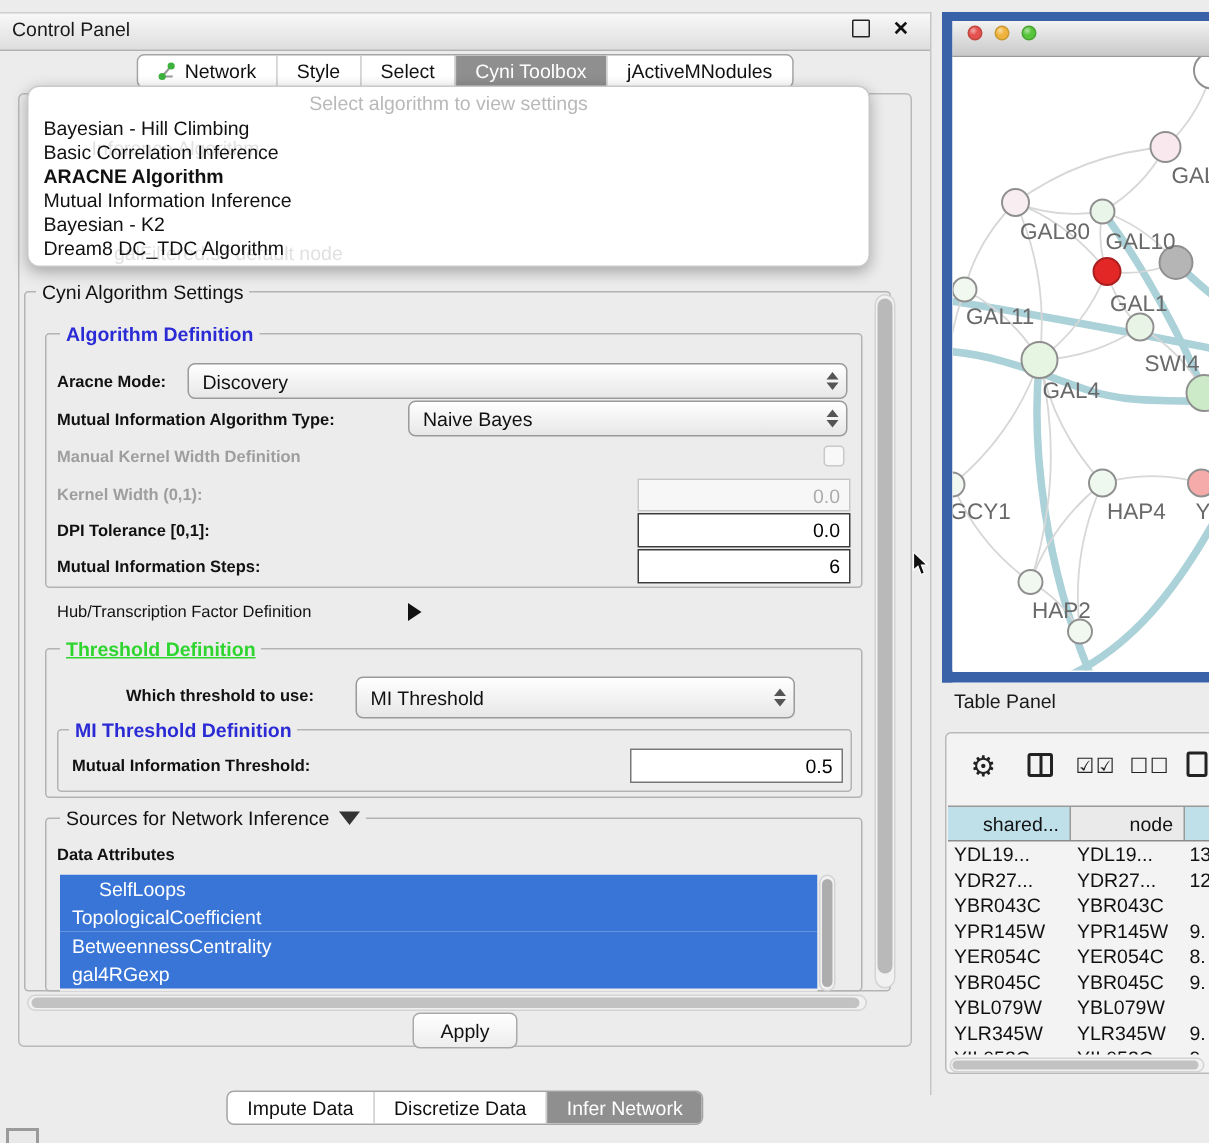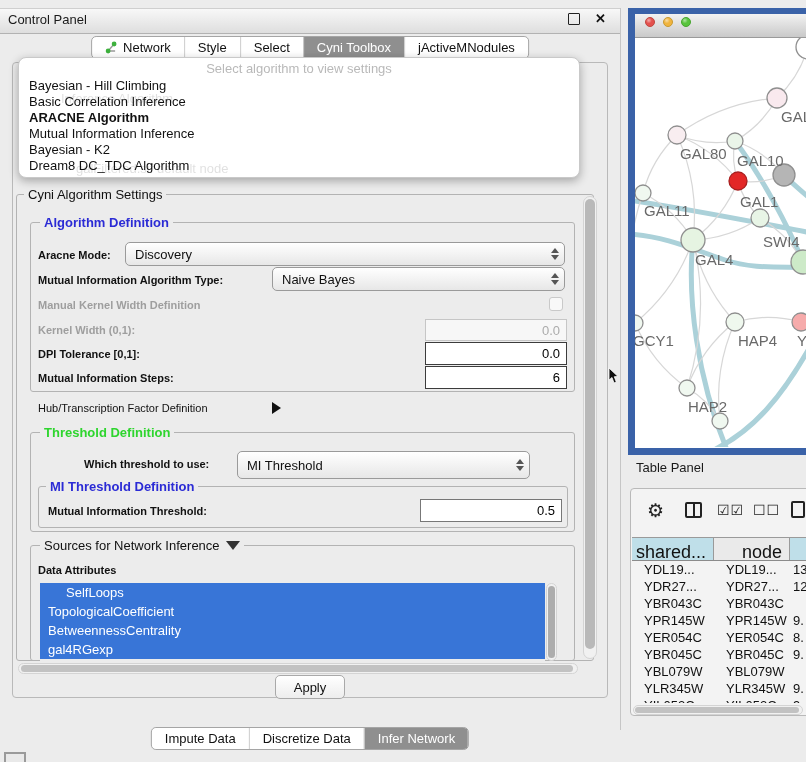--- a/index.html
+++ b/index.html
@@ -53,24 +53,24 @@
   .net-canvas{position:relative;width:171px;height:409px;overflow:hidden;background:#fff;}
   
   .tp-title{position:absolute;left:636px;top:460px;font-size:13px;color:#1a1a1a;}
   .tp-card{position:absolute;left:630px;top:488px;width:200px;height:228px;background:#f3f3f3;border:1px solid #b9b9b9;border-radius:4px;box-sizing:border-box;}
   .tp-toolbar{position:absolute;left:0;top:0;width:176px;height:46px;}
   .tbi{position:absolute;cursor:pointer;color:#222;}
   .cols-icon{width:17px;height:16px;border:2px solid #222;border-radius:2px;box-sizing:border-box;}
   .cols-icon:before{content:"";position:absolute;left:6px;top:0;width:2px;height:12px;background:#222;}
   .doc-icon{width:14px;height:17px;border:2px solid #222;border-radius:2px;box-sizing:border-box;background:#f3f3f3;}
   .thead{position:absolute;left:1px;top:48px;width:198px;height:24px;display:flex;border-top:1px solid #9a9a9a;border-bottom:1px solid #8b8b8b;box-sizing:border-box;}
-  .th{box-sizing:border-box;border-right:1px solid #9a9a9a;font-size:18px;color:#111;text-align:right;padding:4px 7px 0 0;cursor:pointer;}
+  .th{box-sizing:border-box;border-right:1px solid #9a9a9a;font-size:13px;color:#111;text-align:right;padding:4px 7px 0 0;cursor:pointer;}
   .tbody{position:absolute;left:1px;top:72px;width:198px;height:142px;overflow:hidden;}
   .trow{display:flex;height:17px;line-height:17px;font-size:13px;color:#111;cursor:default;}
-  .tcell{box-sizing:border-box;padding-left:12px;white-space:nowrap;overflow:hidden;}
+  .tcell{box-sizing:border-box;padding-left:4px;white-space:nowrap;overflow:hidden;}
   .bl-square{position:absolute;left:4px;top:752px;width:22px;height:16px;border:2px solid #9a9a9a;background:#e9e9e9;box-sizing:border-box;}
   svg text{font-family:"Liberation Sans",sans-serif;}
 </style>
 </head>
 <body>
 
 <div class="screen">
 
   <div class="cp">
 
@@ -143,21 +143,21 @@
     <span class="lbl" style="left:38px;top:340px;">DPI Tolerance [0,1]:</span>
     <input class="tin" style="left: 425px; top: 334px; width: 142px; height: 23px;" value="0.0">
 
     <span class="lbl" style="left:38px;top:364px;">Mutual Information Steps:</span>
     <input class="tin" style="left: 425px; top: 358px; width: 142px; height: 23px;" value="6">
 
     <span class="lbl" style="left:38px;top:394px;font-weight:normal;">Hub/Transcription Factor Definition</span>
     <span class="tri-right" style="position:absolute;left:272px;top:394px;"></span>
 
     <div class="fs" style="left:30px;top:424px;width:545px;height:100px;"></div>
-    <span class="legend green" style="left:40px;top:417px;">Threshold Definition</span>
+    <span class="legend green" style="left:40px;top:417px;text-decoration:underline;">Threshold Definition</span>
 
     <span class="lbl" style="left:84px;top:450px;">Which threshold to use:</span>
     <div class="combo" style="left:237px;top:443px;width:293px;height:28px;">
       <span class="val">MI Threshold</span>
       <span class="stepper">
           <span class="tri-up"></span>
           <span class="tri-down"></span>
         </span>
     </div>
 

